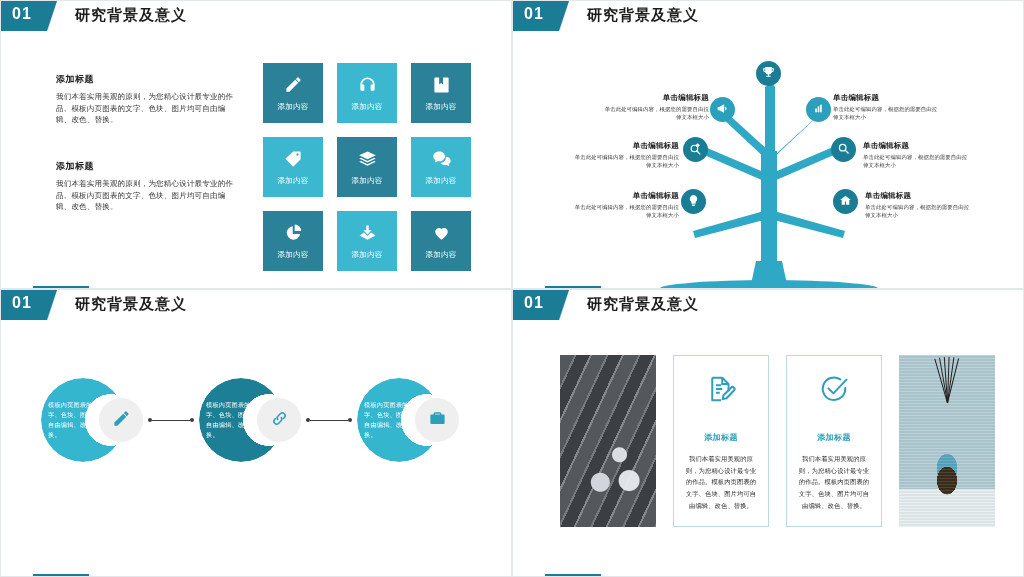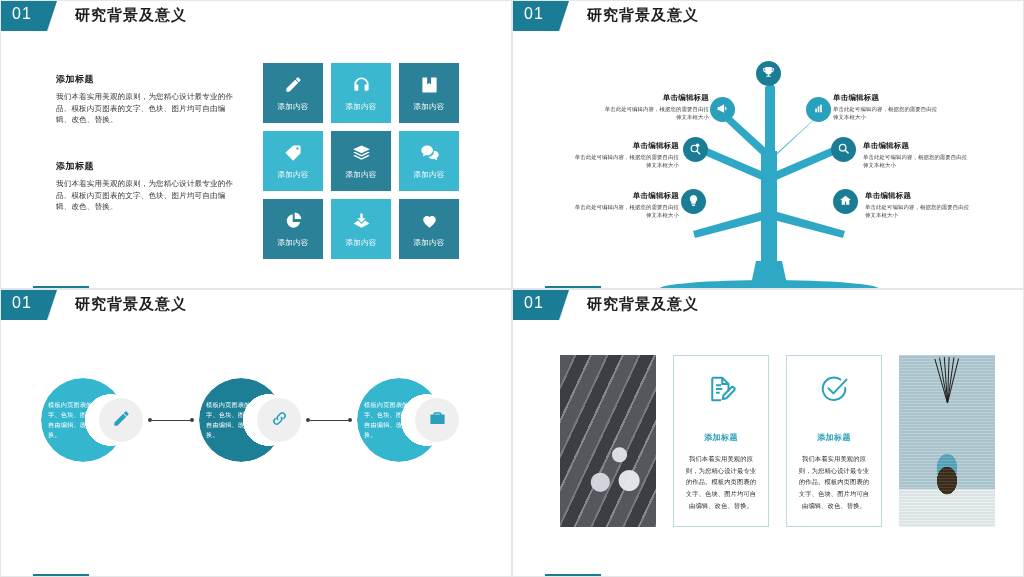--- a/index.html
+++ b/index.html
@@ -6,31 +6,31 @@
   body{width:1024px;height:577px;overflow:hidden;font-family:"Liberation Sans","DejaVu Sans",sans-serif;}
   .deck{width:1024px;height:577px;display:grid;grid-template-columns:512px 512px;grid-template-rows:289px 288px;}
   .slide{position:relative;background:#ffffff;overflow:hidden;box-sizing:border-box;border:1px solid #e2e8ea;}
 
   
   .hdr{position:absolute;left:0;top:0;height:30px;width:100%;}
   .badge{position:absolute;left:0;top:0;width:56px;height:30px;background:#1b7d95;
          clip-path:polygon(0 0,100% 0,82% 100%,0 100%);}
   .badge-sh{position:absolute;left:40px;top:0;width:16px;height:30px;background:#d7dcdf;
          clip-path:polygon(58% 0,100% 0,44% 100%,0 100%);}
-  .badge-num{position:absolute;left:11px;top:4px;color:#fff;font-size:16px;letter-spacing:1px;font-weight:400;}
+  .badge-num{position:absolute;left:11px;top:4px;color:#fff;font-size:16px;letter-spacing:1px;font-weight:700;}
   .hdr-title{position:absolute;left:74px;top:5px;font-size:15px;font-weight:bold;color:#1d1d1d;letter-spacing:1px;}
 
   
   .s1-left{position:absolute;left:55px;top:72px;width:180px;}
   .s1-blk{margin-bottom:34px;}
   .s1-h{font-size:9px;font-weight:bold;color:#1d1d1d;margin:0 0 5px 0;letter-spacing:.5px;}
   .s1-p{font-size:7.5px;line-height:1.55;color:#333;margin:0;letter-spacing:.2px;}
 
   .tiles{position:absolute;left:262px;top:62px;display:grid;grid-template-columns:repeat(3,60px);
-         grid-template-rows:repeat(3,60px);gap:8px;}
+         grid-template-rows:repeat(3,60px);gap:14px;}
   .tile{position:relative;display:flex;flex-direction:column;align-items:center;justify-content:center;}
   .tile.dk{background:#2b8298;}
   .tile.lt{background:#3bb7cf;}
   .tile svg{width:19px;height:19px;fill:#fff;margin-bottom:6px;}
   .tile span{color:#fff;font-size:7.5px;letter-spacing:.3px;}
 
   
   .tree-wrap{position:absolute;left:0;top:30px;width:506px;height:259px;}
   .tnode{position:absolute;width:25px;height:25px;border-radius:50%;background:#1b7d95;
          display:flex;align-items:center;justify-content:center;}

